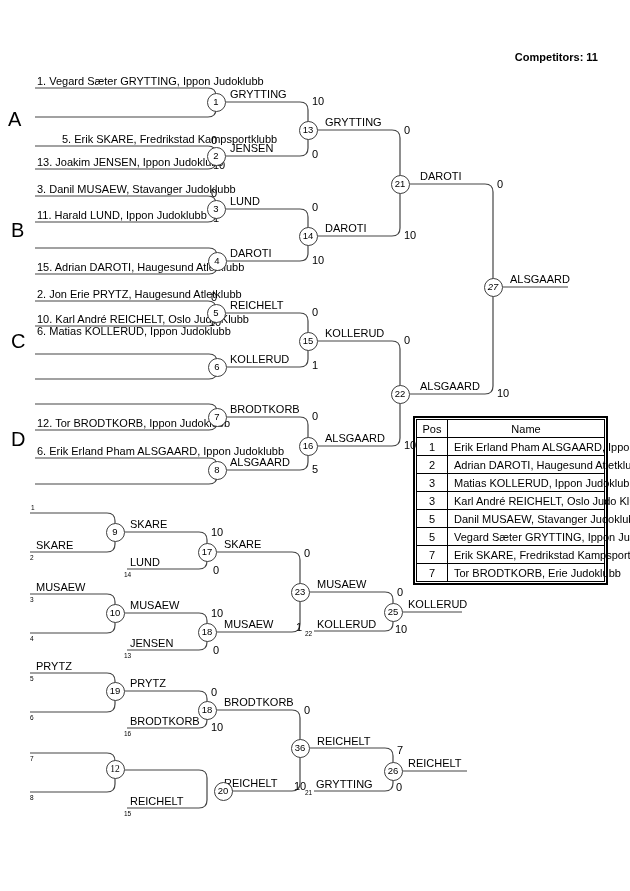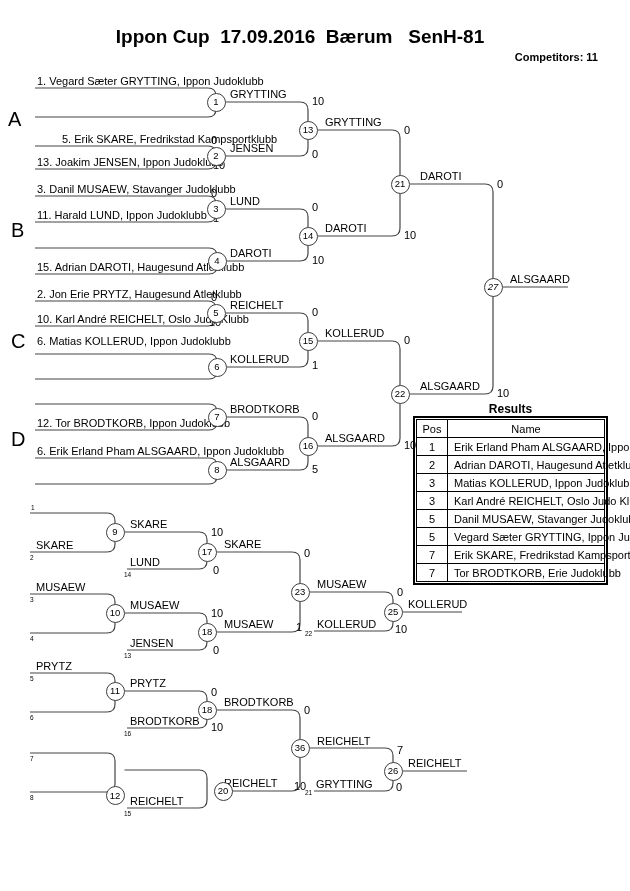--- a/index.html
+++ b/index.html
@@ -84,38 +84,37 @@
       <path d="M402.5 612 H462" fill="none" stroke="#454545" stroke-width="1.2"></path>
       <path d="M402.5 771 H467" fill="none" stroke="#454545" stroke-width="1.2"></path>
       <path d="M127 569 H199 Q207 569 207 561 V552" fill="none" stroke="#454545" stroke-width="1.2"></path>
       <path d="M127 650 H199 Q207 650 207 642 V632" fill="none" stroke="#454545" stroke-width="1.2"></path>
       <path d="M127 728 H199 Q207 728 207 720 V710" fill="none" stroke="#454545" stroke-width="1.2"></path>
       <path d="M127 808 H199 Q207 808 207 800 V791" fill="none" stroke="#454545" stroke-width="1.2"></path>
       <path d="M314 631 H385 Q393 631 393 623 V612" fill="none" stroke="#454545" stroke-width="1.2"></path>
       <path d="M314 791 H385 Q393 791 393 783 V771" fill="none" stroke="#454545" stroke-width="1.2"></path>
     </svg>
 
-  <div class="title">Ippon Cup  17.09.2016  Bærum   SenH-81</div>
   <div class="competitors">Competitors: 11</div>
 
   <div class="pool-letter" style="left:8px;top:108px">A</div>
   <div class="pool-letter" style="left:11px;top:219px">B</div>
   <div class="pool-letter" style="left:11px;top:330px">C</div>
   <div class="pool-letter" style="left:11px;top:428px">D</div>
 
   <div id="bracket-layer">
       <div class="lbl" style="left: 37px; top: 75px;">1. Vegard Sæter GRYTTING, Ippon Judoklubb</div>
       <div class="lbl" style="left: 37px; top: 133px; margin-left: 25px;">5. Erik SKARE, Fredrikstad Kampsportklubb</div>
       <div class="lbl" style="left: 37px; top: 156px;">13. Joakim JENSEN, Ippon Judoklubb</div>
       <div class="lbl" style="left: 37px; top: 183px;">3. Danil MUSAEW, Stavanger Judoklubb</div>
       <div class="lbl" style="left: 37px; top: 209px;">11. Harald LUND, Ippon Judoklubb</div>
       <div class="lbl" style="left: 37px; top: 261px;">15. Adrian DAROTI, Haugesund Atletklubb</div>
       <div class="lbl" style="left: 37px; top: 288px;">2. Jon Erie PRYTZ, Haugesund Atletklubb</div>
       <div class="lbl" style="left: 37px; top: 313px;">10. Karl André REICHELT, Oslo Judo Klubb</div>
-      <div class="lbl" style="left: 37px; top: 335px;">6. Matias KOLLERUD, Ippon Judoklubb</div>
+      <div class="lbl" style="left: 37px; top: 325px;">6. Matias KOLLERUD, Ippon Judoklubb</div>
       <div class="lbl" style="left: 37px; top: 417px;">12. Tor BRODTKORB, Ippon Judoklubb</div>
       <div class="lbl" style="left: 37px; top: 445px;">6. Erik Erland Pham ALSGAARD, Ippon Judoklubb</div>
       <div class="ref" style="left: 31px; top: 504px;">1</div>
       <div class="ref" style="left: 30px; top: 554px;">2</div>
       <div class="lbl" style="left: 36px; top: 539px;">SKARE</div>
       <div class="ref" style="left: 30px; top: 596px;">3</div>
       <div class="lbl" style="left: 36px; top: 581px;">MUSAEW</div>
       <div class="ref" style="left: 30px; top: 635px;">4</div>
       <div class="ref" style="left: 30px; top: 675px;">5</div>
       <div class="lbl" style="left: 36px; top: 660px;">PRYTZ</div>
@@ -197,40 +196,39 @@
       <div class="node" style="left: 206.5px; top: 92.5px;">1</div>
       <div class="node" style="left: 206.5px; top: 146.5px;">2</div>
       <div class="node" style="left: 206.5px; top: 199.5px;">3</div>
       <div class="node" style="left: 207.5px; top: 251.5px;">4</div>
       <div class="node" style="left: 206.5px; top: 303.5px;">5</div>
       <div class="node" style="left: 207.5px; top: 357.5px;">6</div>
       <div class="node" style="left: 207.5px; top: 407.5px;">7</div>
       <div class="node" style="left: 207.5px; top: 460.5px;">8</div>
       <div class="node" style="left: 105.5px; top: 522.5px;">9</div>
       <div class="node" style="left: 105.5px; top: 603.5px;">10</div>
-      <div class="node" style="left: 105.5px; top: 681.5px;">11</div>
-      <div class="node" style="left: 105.5px; top: 786px;">12</div>
+      <div class="node" style="left: 105.5px; top: 681.5px;">19</div>
+      <div class="node" style="left: 105.5px; top: 760px; font-family: Liberation Serif, serif;">12</div>
       <div class="node" style="left: 298.5px; top: 120.5px;">13</div>
       <div class="node" style="left: 298.5px; top: 226.5px;">14</div>
       <div class="node" style="left: 298.5px; top: 331.5px;">15</div>
       <div class="node" style="left: 298.5px; top: 436.5px;">16</div>
       <div class="node" style="left: 197.5px; top: 542.5px;">17</div>
       <div class="node" style="left: 197.5px; top: 622.5px;">18</div>
       <div class="node" style="left: 197.5px; top: 700.5px;">18</div>
       <div class="node" style="left: 197.5px; top: 781.5px; margin-left: 16px;">20</div>
       <div class="node" style="left: 390.5px; top: 174.5px;">21</div>
       <div class="node" style="left: 390.5px; top: 384.5px;">22</div>
       <div class="node" style="left: 290.5px; top: 582.5px;">23</div>
       <div class="node" style="left: 290.5px; top: 738.5px;">36</div>
       <div class="node" style="left: 383.5px; top: 602.5px;">25</div>
       <div class="node" style="left: 383.5px; top: 761.5px;">26</div>
       <div class="node" style="left: 483.5px; top: 277.5px; font-style: italic;">27</div>
     </div>
 
-  <div class="results-title">Results</div>
   <table class="results-table">
     <thead>
       <tr>
         <th class="col-pos">Pos</th>
         <th>Name</th>
       </tr>
     </thead>
     <tbody id="results-body">
         <tr>
           <td class="pos">1</td>

